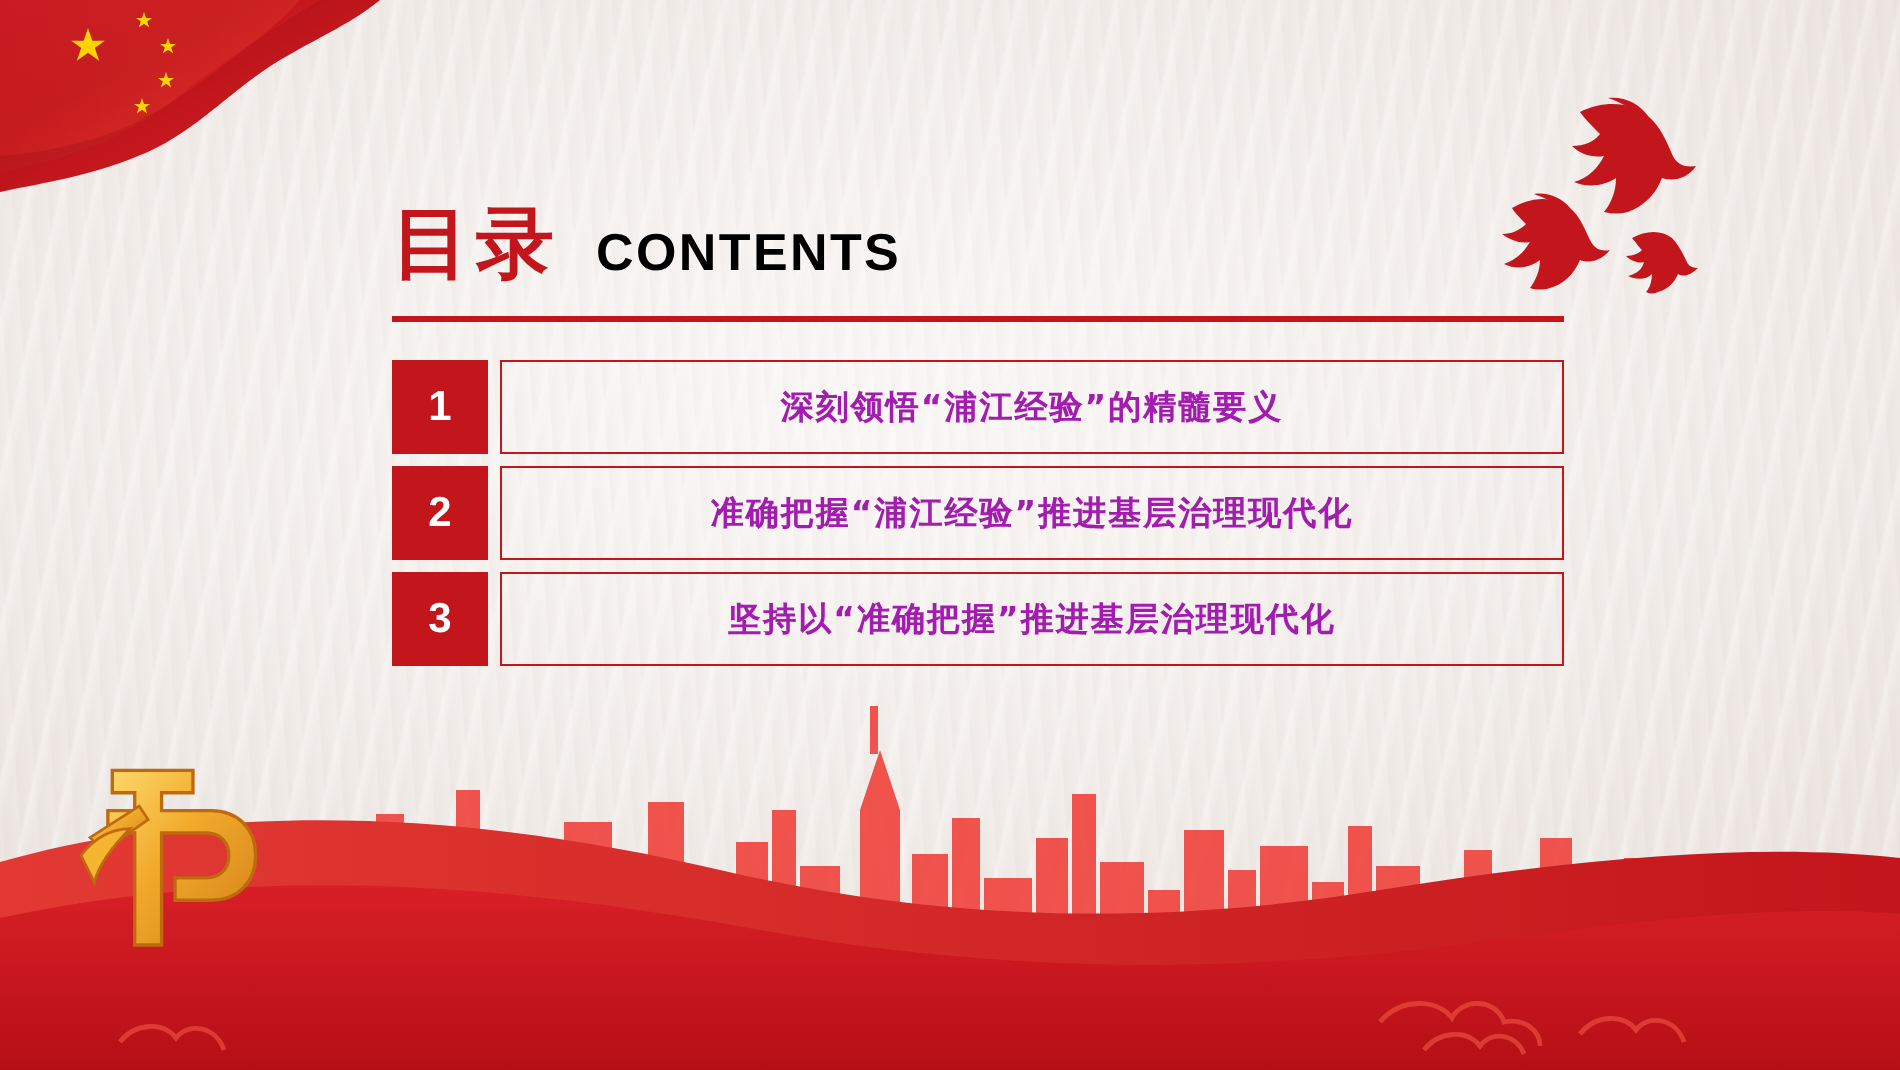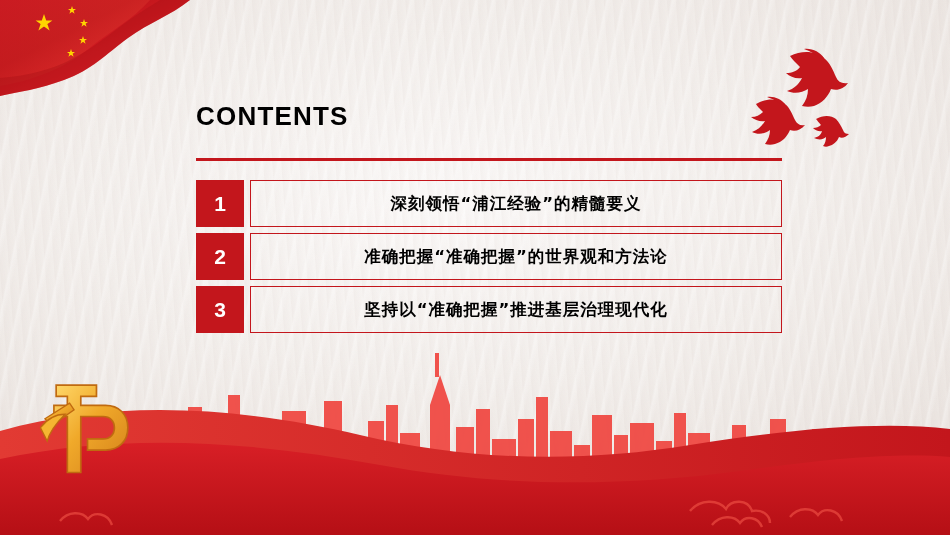--- a/index.html
+++ b/index.html
@@ -112,21 +112,21 @@
     align-items: center;
     justify-content: center;
   }
   .toc-text {
     flex: 1;
     margin-left: 6px;
     border: 1.5px solid #c3161c;
     display: flex;
     align-items: center;
     justify-content: center;
-    color: #000000;
+    color: #a21caf;
     font-family: "DejaVu Sans", sans-serif;
     font-size: 16.5px;
     font-weight: bold;
     letter-spacing: 1px;
     background: transparent;
   }
 
   
   .bottom {
     position: absolute;
@@ -176,32 +176,33 @@
         <path d="M58,8 C70,2 84,3 92,10 C98,15 101,22 104,29 C106,34 110,36 116,35 C112,41 105,43 99,41 C96,49 90,55 82,58 C78,59 74,59 70,58 C74,53 76,47 76,41 C70,45 62,46 55,43 C62,41 67,36 70,30 C64,31 58,29 54,25 C60,25 65,23 68,19 C64,15 60,11 58,8 Z"></path>
         <path d="M92,10 C88,4 80,0 72,1 C78,3 84,6 88,11 Z"></path>
         <path d="M24,56 C34,50 46,50 53,56 C58,60 60,66 63,72 C65,76 68,78 73,77 C69,82 63,84 58,82 C55,89 50,94 43,96 C40,97 36,97 33,96 C36,92 38,87 38,82 C33,86 26,87 20,84 C26,82 30,78 33,73 C28,74 23,72 19,69 C24,69 28,67 31,64 C28,61 25,58 24,56 Z"></path>
         <path d="M53,56 C49,51 42,48 35,49 C40,51 46,53 49,57 Z"></path>
         <path d="M84,71 C91,67 99,67 104,71 C107,74 109,78 111,82 C112,85 114,86 117,86 C114,89 110,91 107,89 C105,94 101,97 97,98 C95,99 93,99 91,98 C93,96 94,92 94,89 C91,92 86,92 82,90 C86,89 89,87 90,83 C87,84 83,82 81,80 C84,80 87,79 89,77 C87,75 85,72 84,71 Z"></path>
       </g>
     </svg>
   </div>
 
   <div class="title-wrap">
+    <span class="title-cn">目录</span>
     <span class="title-en">CONTENTS</span>
   </div>
   <div class="title-rule"></div>
 
   <div class="toc">
     <div class="toc-row">
       <div class="toc-num">1</div>
       <div class="toc-text">深刻领悟“浦江经验”的精髓要义</div>
     </div>
     <div class="toc-row">
       <div class="toc-num">2</div>
-      <div class="toc-text">准确把握“准确把握”的世界观和方法论</div>
+      <div class="toc-text">准确把握“浦江经验”推进基层治理现代化</div>
     </div>
     <div class="toc-row">
       <div class="toc-num">3</div>
       <div class="toc-text">坚持以“准确把握”推进基层治理现代化</div>
     </div>
   </div>
 
   <div class="bottom">
     <svg width="950" height="200" viewBox="0 0 950 200">
       <defs>

